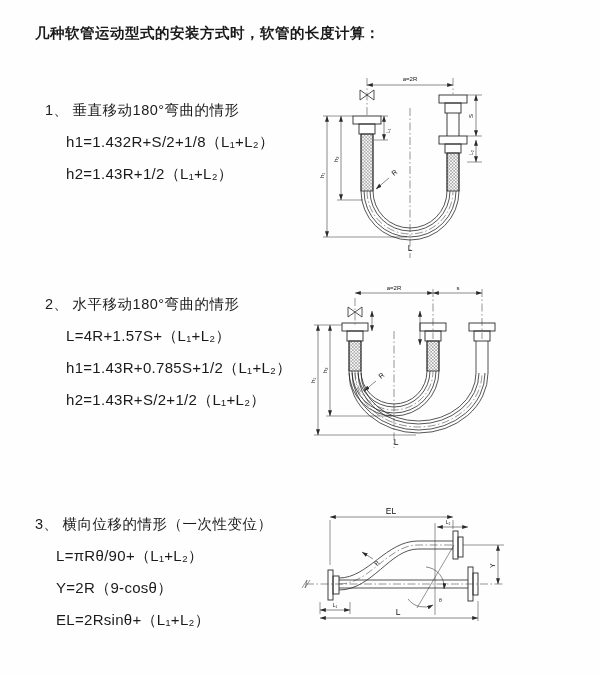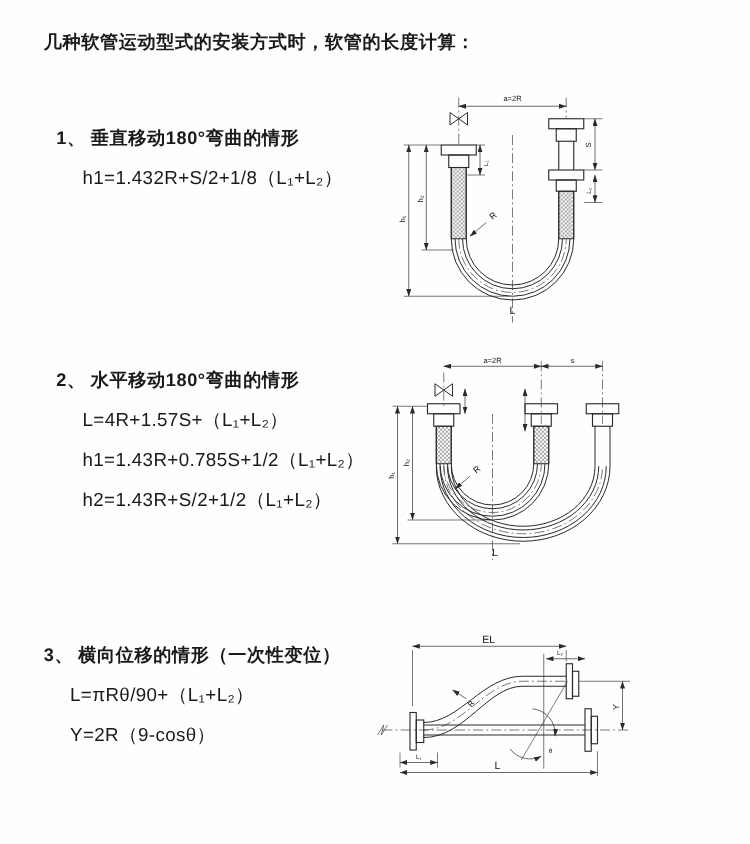--- a/index.html
+++ b/index.html
@@ -5,21 +5,21 @@
   html,body{margin:0;padding:0;background:#ffffff;}
   .page{
     position:relative;width:600px;height:675px;background:#fefefe;overflow:hidden;
     font-family:"Liberation Sans","DejaVu Sans",sans-serif;color:#1a1a1a;
   }
   .doc-title{
     position:absolute;left:35px;top:24px;font-size:14.5px;font-weight:bold;
     letter-spacing:.5px;white-space:nowrap;
   }
   .section{position:absolute;white-space:nowrap;}
-  .sec-head{font-size:14.5px;font-weight:bold;letter-spacing:.5px;}
+  .sec-head{font-size:14.5px;font-weight:normal;letter-spacing:.5px;}
   .sec-head .num{margin-right:4px;}
   .formula{font-size:15px;margin:13px 0 0 21px;letter-spacing:.3px;}
   .diag{position:absolute;}
   
   .thin{stroke:#2a2a2a;stroke-width:.9;fill:none;}
   .med{stroke:#2a2a2a;stroke-width:.8;fill:none;}
   .dim{stroke:#2a2a2a;stroke-width:.55;fill:none;}
   .ext{stroke:#2a2a2a;stroke-width:.5;fill:none;}
   .cl{stroke:#2a2a2a;stroke-width:.5;fill:none;stroke-dasharray:8 2.5 1.5 2.5;}
   .lbl{font-size:6px;fill:#111;font-family:"Liberation Sans","DejaVu Sans",sans-serif;}
@@ -34,37 +34,39 @@
 
 <div class="page">
 
   <div class="doc-title">几种软管运动型式的安装方式时，软管的长度计算：</div>
 
   <div class="section" style="left:45px;top:101px">
     <div class="sec-head">
       <span class="num">1、</span><span>垂直移动180°弯曲的情形</span>
     </div>
     <div class="formula">h1=1.432R+S/2+1/8（L₁+L₂）</div>
+    <div class="formula">h2=1.43R+1/2（L₁+L₂）</div>
   </div>
 
   <div class="section" style="left:45px;top:295px">
     <div class="sec-head">
       <span class="num">2、</span><span>水平移动180°弯曲的情形</span>
     </div>
     <div class="formula">L=4R+1.57S+（L₁+L₂）</div>
     <div class="formula">h1=1.43R+0.785S+1/2（L₁+L₂）</div>
     <div class="formula">h2=1.43R+S/2+1/2（L₁+L₂）</div>
   </div>
 
   <div class="section" style="left:35px;top:515px">
     <div class="sec-head">
       <span class="num">3、</span><span>横向位移的情形（一次性变位）</span>
     </div>
     <div class="formula">L=πRθ/90+（L₁+L₂）</div>
     <div class="formula">Y=2R（9-cosθ）</div>
+    <div class="formula">EL=2Rsinθ+（L₁+L₂）</div>
   </div>
 
   <svg class="diag" style="left:315px;top:70px" width="180" height="198" viewBox="0 0 180 198">
     <defs>
       <marker id="aA" viewBox="0 0 6 4" refX="5.8" refY="2" markerWidth="6" markerHeight="4" markerUnits="userSpaceOnUse" orient="auto-start-reverse">
         <path d="M0,0 L6,2 L0,4 Z" fill="#2a2a2a"></path>
       </marker>
       <pattern id="pA" width="3.2" height="3.2" patternUnits="userSpaceOnUse">
         <path d="M0,3.2 L3.2,0 M0,0 L3.2,3.2" stroke="#666" stroke-width="0.45"></path>
       </pattern>

